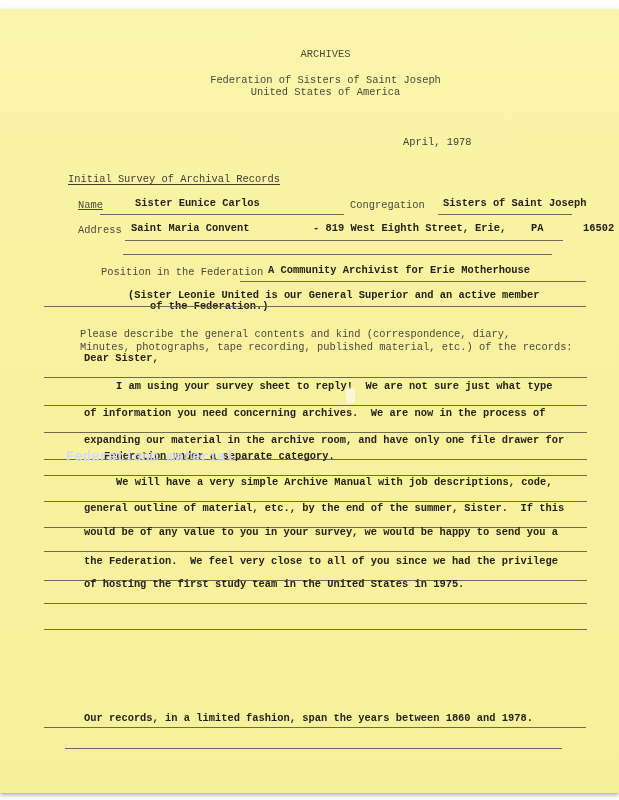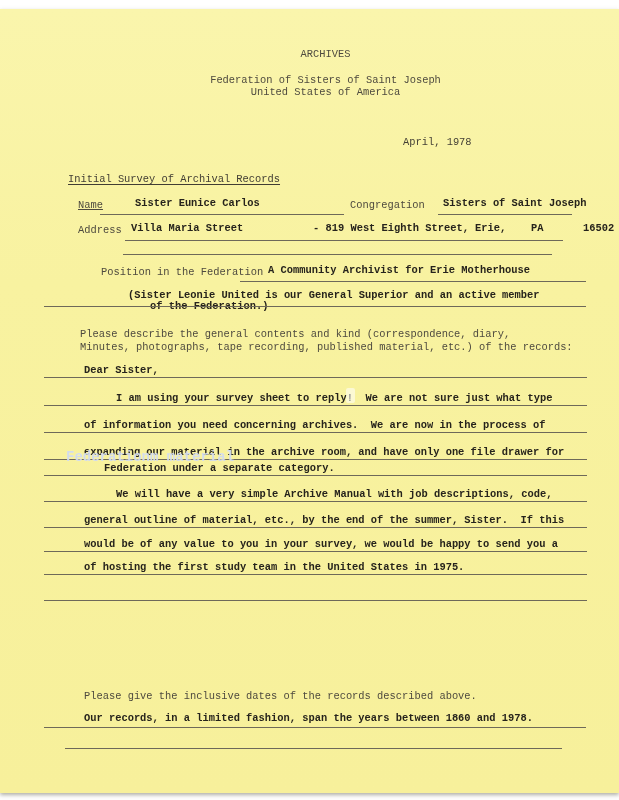--- a/index.html
+++ b/index.html
@@ -21,21 +21,21 @@
   .typed{
     position:absolute;font-size:10.4px;line-height:13px;font-weight:700;
     color:#26231c;white-space:pre;letter-spacing:0;
   }
   .center{left:16px;width:619px;text-align:center;}
   .underlined{text-decoration:underline;text-underline-offset:2px;}
   .rule{position:absolute;height:1px;background:#6e6959;}
   .letter{position:absolute;left:44px;top:343px;width:543px;}
   .letter-line{position:relative;border-bottom:1px solid #6e6959;}
   .letter-line > span{
-    position:absolute;bottom:0;font-size:10.4px;line-height:13px;
+    position:absolute;bottom:12px;font-size:10.4px;line-height:13px;
     font-weight:700;color:#26231c;white-space:pre;text-align:center;
   }
   .ghost{
     position:absolute;font-size:14px;font-weight:700;white-space:pre;
     color:rgba(206,216,236,0.9);text-shadow:0 0 1px rgba(255,255,255,0.5);
   }
   .patch{
     position:absolute;background:rgba(255,255,255,0.55);border-radius:2px;
   }
 </style>
@@ -52,21 +52,21 @@
   <div class="pre underlined" style="left:68px;top:164px;color:#413d33;">Initial Survey of Archival Records</div>
 
   <div class="pre" style="left:78px;top:190px;text-decoration:underline;">Name</div>
   <div class="typed" style="left:135px;top:188px;">Sister Eunice Carlos</div>
   <div class="pre" style="left:350px;top:190px;">Congregation</div>
   <div class="typed" style="left:443px;top:188px;">Sisters of Saint Joseph</div>
   <div class="rule" style="left:100px;top:205px;width:244px;"></div>
   <div class="rule" style="left:438px;top:205px;width:134px;"></div>
 
   <div class="pre" style="left:78px;top:215px;">Address</div>
-  <div class="typed" style="left:131px;top:213px;">Villa Maria Street</div>
+  <div class="typed" style="left:131px;top:213px;">Saint Maria Convent</div>
   <div class="typed" style="left:313px;top:213px;">- 819 West Eighth Street, Erie,</div>
   <div class="typed" style="left:531px;top:213px;">PA</div>
   <div class="typed" style="left:583px;top:213px;">16502</div>
   <div class="rule" style="left:125px;top:231px;width:438px;"></div>
   <div class="rule" style="left:123px;top:245px;width:429px;"></div>
 
   <div class="pre" style="left:78px;top:257px;padding-left:23px;">Position in the Federation</div>
   <div class="typed" style="left:268px;top:255px;">A Community Archivist for Erie Motherhouse</div>
   <div class="rule" style="left:240px;top:272px;width:346px;"></div>
   <div class="typed" style="left:128px;top:280px;">(Sister Leonie United is our General Superior and an active member</div>
@@ -94,30 +94,32 @@
       </div>
       <div class="letter-line" style="height: 25px;">
         <span style="left: 72px;">We will have a very simple Archive Manual with job descriptions, code,</span>
       </div>
       <div class="letter-line" style="height: 25px;">
         <span style="left: 40px;">general outline of material, etc., by the end of the summer, Sister.  If this</span>
       </div>
       <div class="letter-line" style="height: 23px;">
         <span style="left: 40px;">would be of any value to you in your survey, we would be happy to send you a</span>
       </div>
+      <div class="letter-line" style="height: 28px;">
+        <span style="left: 40px;">the Federation.  We feel very close to all of you since we had the privilege</span>
+      </div>
       <div class="letter-line" style="height: 22px;">
         <span style="left: 40px;">of hosting the first study team in the United States in 1975.</span>
       </div>
       <div class="letter-line" style="height: 25px;">
         <span style="left: 40px;"></span>
       </div>
     </div>
 
   <div class="ghost" style="left:66px;top:440px;">Federationm material</div>
 
   <div class="patch" style="left:346px;top:379px;width:9px;height:15px;"></div>
 
-  <div class="pre" style="left:84px;top:681px;">Please give the inclusive dates of the records described above.</div>
   <div class="typed" style="left:84px;top:703px;">Our records, in a limited fashion, span the years between 1860 and 1978.</div>
   <div class="rule" style="left:44px;top:718px;width:542px;"></div>
   <div class="rule" style="left:65px;top:739px;width:497px;"></div>
 
 </div>
 
 </body></html>

